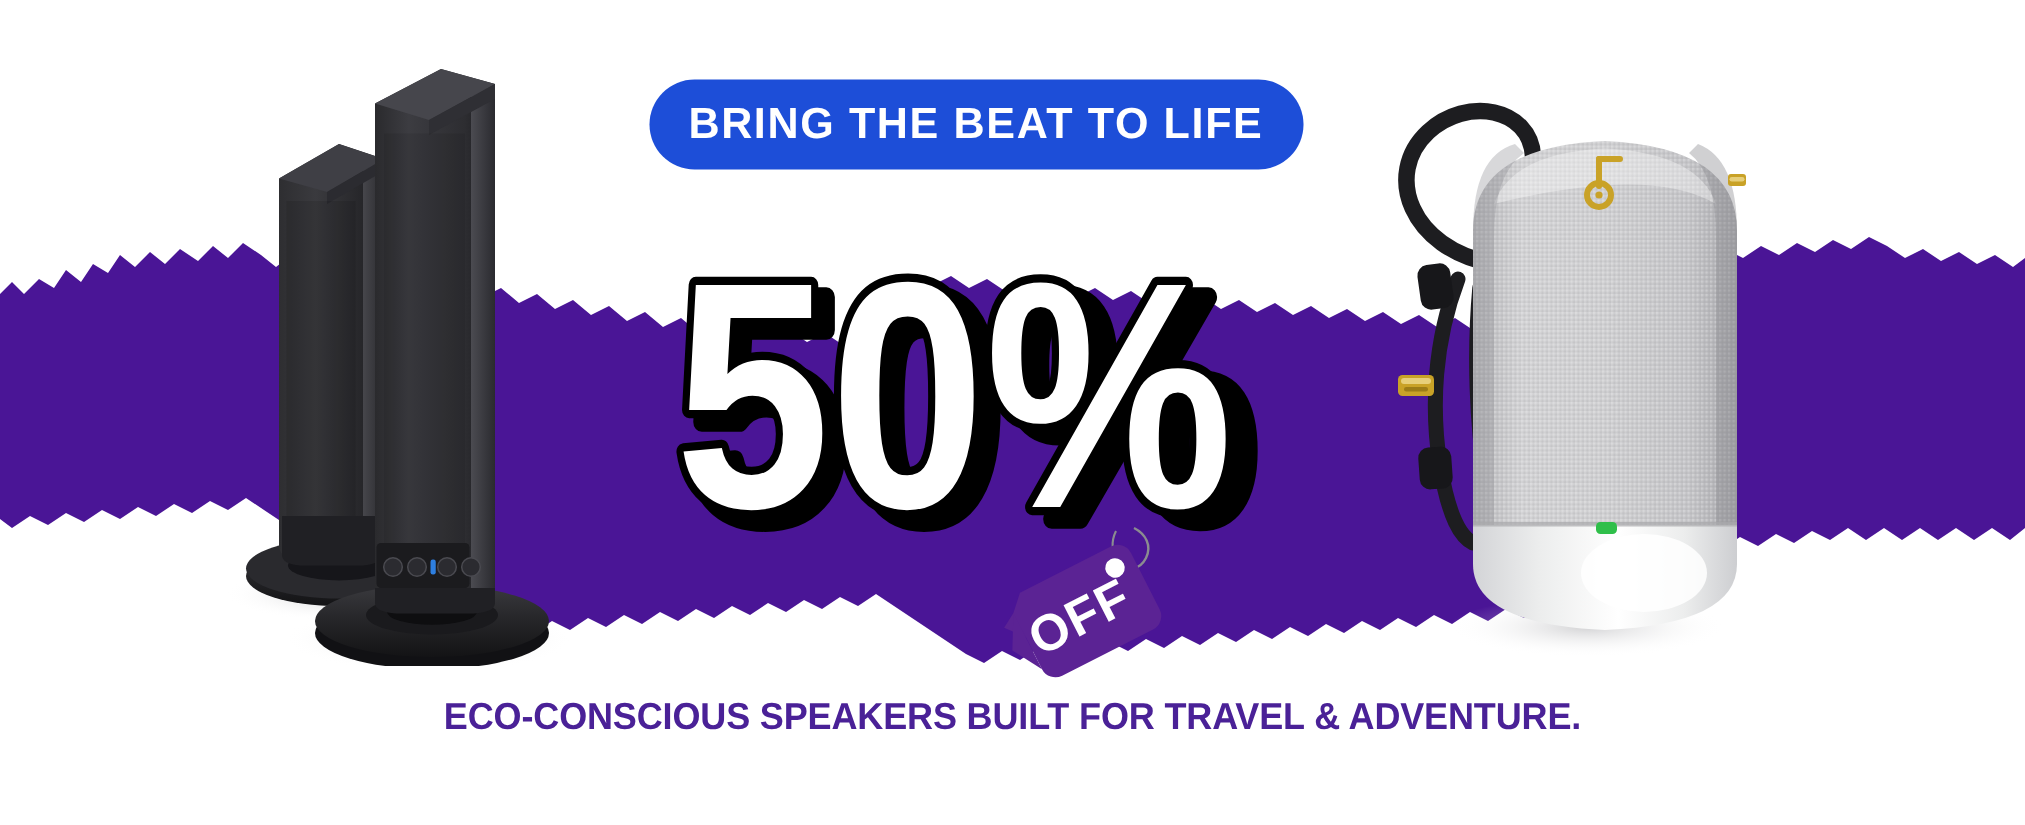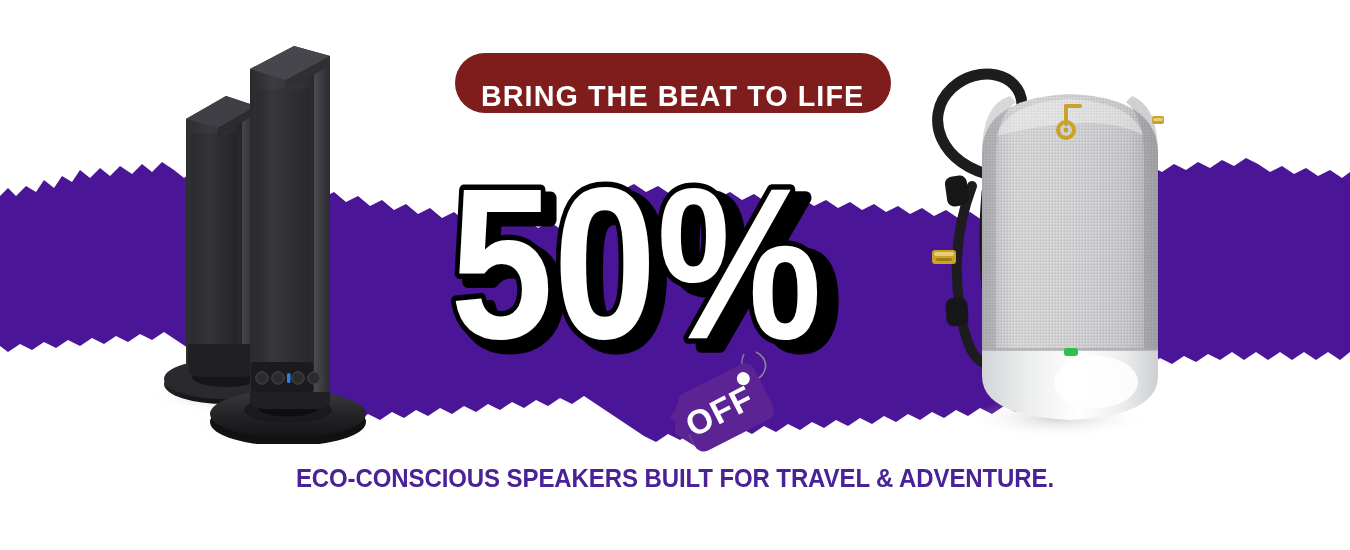--- a/index.html
+++ b/index.html
@@ -20,25 +20,25 @@
   .band-layer{ position:absolute; left:0; top:0; width:1350px; height:550px; }
 
   
   .speakers-left{ position:absolute; left:138px; top:44px; width:252px; height:400px; }
 
   
   .speaker-right{ position:absolute; left:900px; top:58px; width:292px; height:402px; }
 
   
   .pill{
-    position:absolute; left:455px; top:53px;
+    position:absolute; left:433px; top:53px;
     width:436px; height:60px;
-    background:#7f1d1d;
+    background:#1d4ed8;
     border-radius:30px;
-    display:flex; align-items:flex-end; justify-content:center;
+    display:flex; align-items:center; justify-content:center;
   }
   .pill-text{
     color:#ffffff;
     font-size:29px;
     font-weight:bold;
     letter-spacing:1.1px;
     font-family:"Liberation Sans", sans-serif;
     white-space:nowrap;
     transform:scaleX(0.99);
   }

